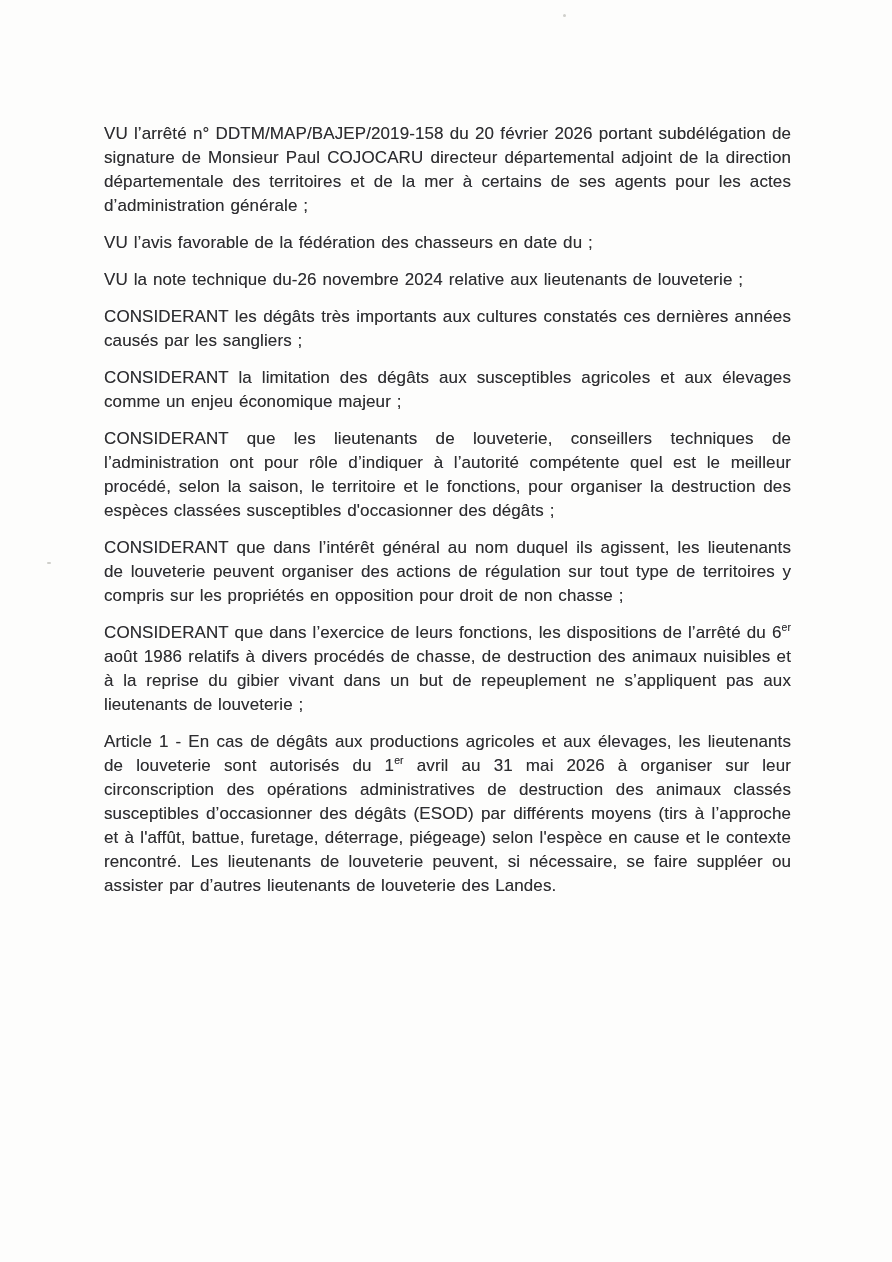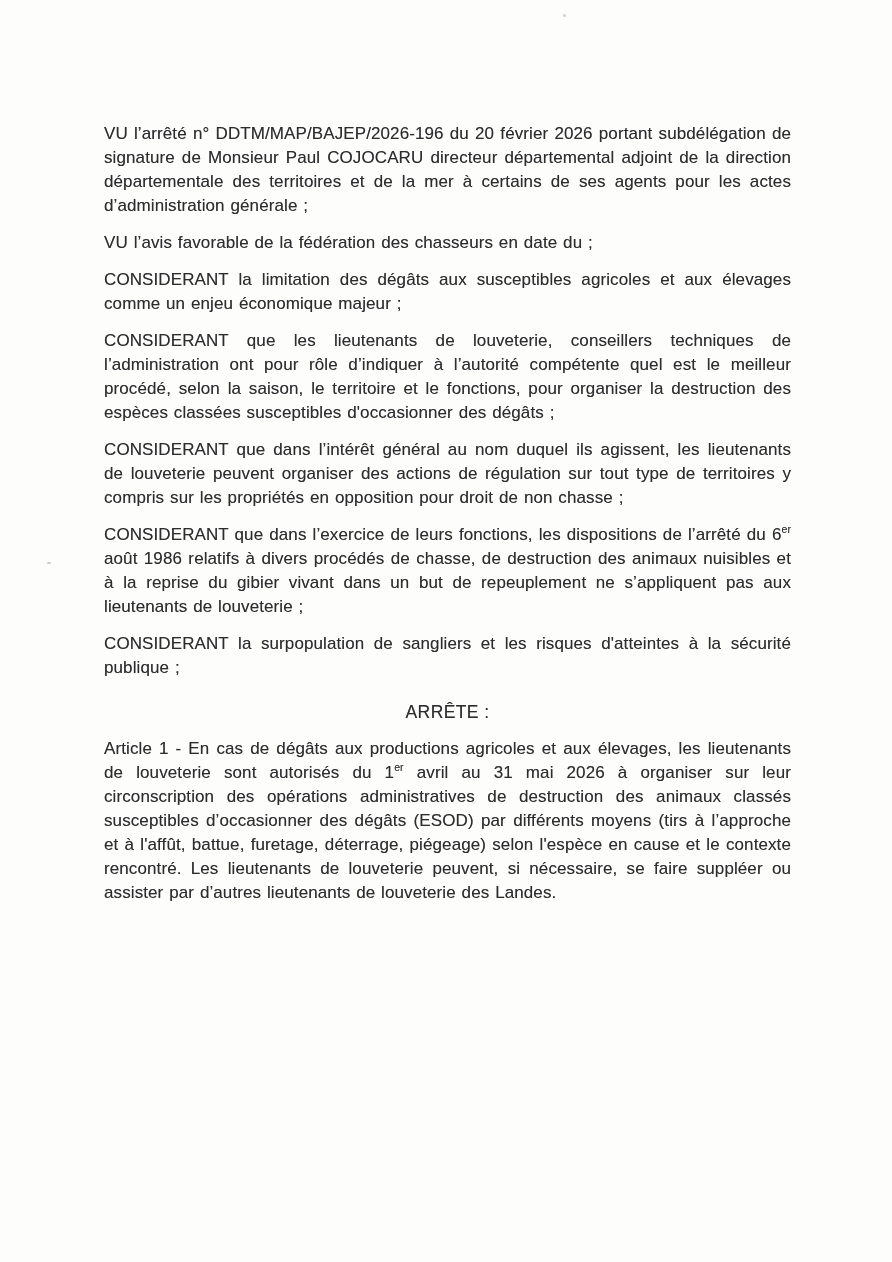--- a/index.html
+++ b/index.html
@@ -46,23 +46,23 @@
   .speck-top{left:563px;top:14px;}
   .speck-left{left:47px;top:562px;width:4px;height:2px;border-radius:1px;}
 </style>
 </head>
 <body>
 
 <main class="page">
   <span class="speck speck-top"></span>
   <span class="speck speck-left"></span>
   <article class="content">
-      <p class="doc-paragraph"><span class="lead">VU</span><span> l’arrêté n° DDTM/MAP/BAJEP/2026-196 du 20 février 2026 portant subdélégation de signature de Monsieur Paul COJOCARU directeur départemental adjoint de la direction départementale des territoires et de la mer à certains de ses agents pour les actes d’administration générale ;</span></p>
+      <p class="doc-paragraph"><span class="lead">VU</span><span> l’arrêté n° DDTM/MAP/BAJEP/2019-158 du 20 février 2026 portant subdélégation de signature de Monsieur Paul COJOCARU directeur départemental adjoint de la direction départementale des territoires et de la mer à certains de ses agents pour les actes d’administration générale ;</span></p>
       <p class="doc-paragraph"><span class="lead">VU</span><span> l’avis favorable de la fédération des chasseurs en date du ;</span></p>
+      <p class="doc-paragraph"><span class="lead">VU</span><span> la note technique du-26 novembre 2024 relative aux lieutenants de louveterie ;</span></p>
+      <p class="doc-paragraph"><span class="lead">CONSIDERANT</span><span> les dégâts très importants aux cultures constatés ces dernières années causés par les sangliers ;</span></p>
       <p class="doc-paragraph"><span class="lead">CONSIDERANT</span><span> la limitation des dégâts aux susceptibles agricoles et aux élevages comme un enjeu économique majeur ;</span></p>
       <p class="doc-paragraph"><span class="lead">CONSIDERANT</span><span> que les lieutenants de louveterie, conseillers techniques de l’administration ont pour rôle d’indiquer à l’autorité compétente quel est le meilleur procédé, selon la saison, le territoire et le fonctions, pour organiser la destruction des espèces classées susceptibles d'occasionner des dégâts ;</span></p>
       <p class="doc-paragraph"><span class="lead">CONSIDERANT</span><span> que dans l’intérêt général au nom duquel ils agissent, les lieutenants de louveterie peuvent organiser des actions de régulation sur tout type de territoires y compris sur les propriétés en opposition pour droit de non chasse ;</span></p>
       <p class="doc-paragraph"><span class="lead">CONSIDERANT</span><span> que dans l’exercice de leurs fonctions, les dispositions de l’arrêté du 6</span><sup>er</sup><span> août 1986 relatifs à divers procédés de chasse, de destruction des animaux nuisibles et à la reprise du gibier vivant dans un but de repeuplement ne s’appliquent pas aux lieutenants de louveterie ;</span></p>
-      <p class="doc-paragraph"><span class="lead">CONSIDERANT</span><span> la surpopulation de sangliers et les risques d'atteintes à la sécurité publique ;</span></p>
-      <p class="doc-heading"><span class="lead">ARRÊTE :</span></p>
       <p class="doc-paragraph"><span class="lead">Article 1</span><span> - En cas de dégâts aux productions agricoles et aux élevages, les lieutenants de louveterie sont autorisés du 1</span><sup>er</sup><span> avril au 31 mai 2026 à organiser sur leur circonscription des opérations administratives de destruction des animaux classés susceptibles d’occasionner des dégâts (ESOD) par différents moyens (tirs à l’approche et à l'affût, battue, furetage, déterrage, piégeage) selon l'espèce en cause et le contexte rencontré. Les lieutenants de louveterie peuvent, si nécessaire, se faire suppléer ou assister par d’autres lieutenants de louveterie des Landes.</span></p>
     </article>
 </main>
 
 </body></html>

